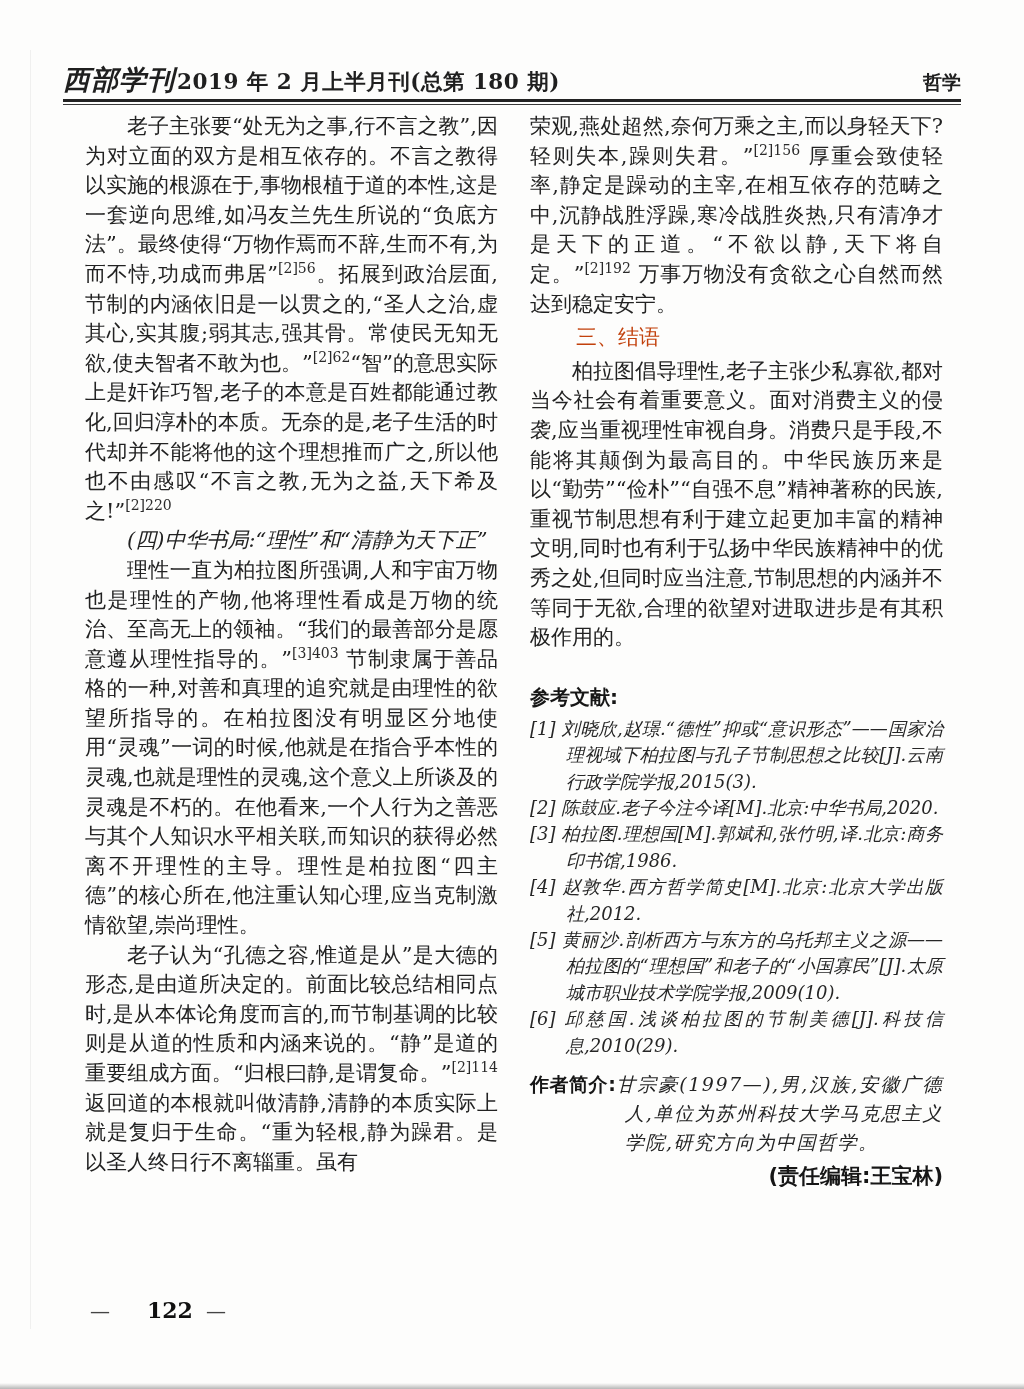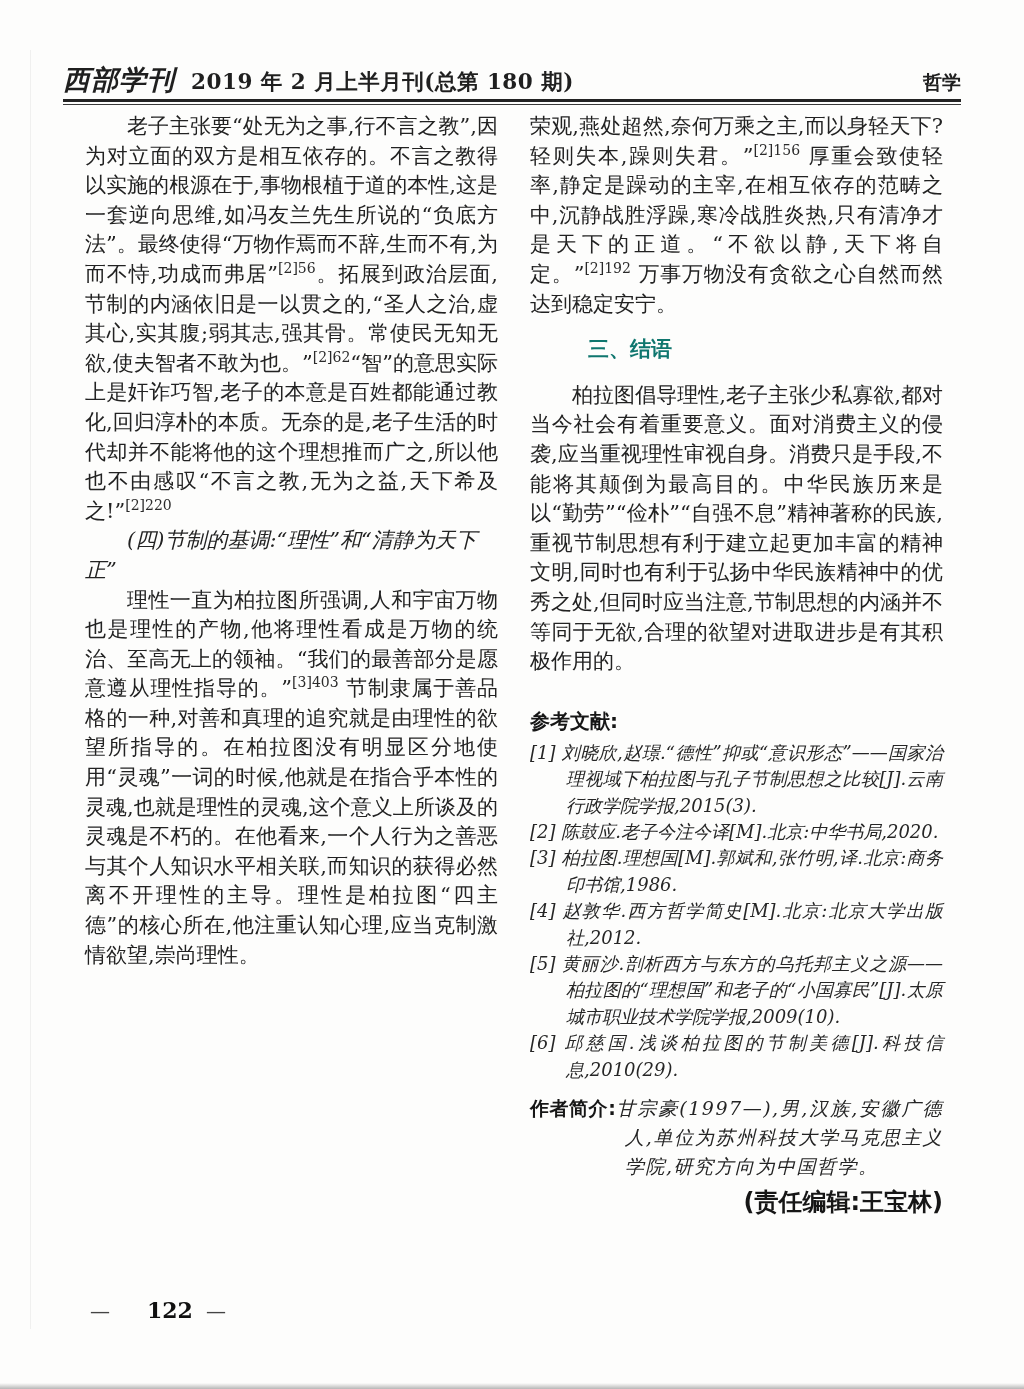--- a/index.html
+++ b/index.html
@@ -9,21 +9,21 @@
     color:#1f1f1f;
     font-family:"DejaVu Serif","Liberation Serif",serif;
   }
   
   .page-header {
     position:absolute; left:63px; top:62px; width:898px;
     display:flex; justify-content:space-between; align-items:baseline;
   }
   .journal-logo {
     font-weight:bold; font-style:italic; font-size:27px;
-    letter-spacing:1px; margin-right:16px;
+    letter-spacing:1px; margin-right:2px;
   }
   .issue-info { font-weight:bold; font-size:21.5px; letter-spacing:0.5px; }
   .section-label { font-weight:bold; font-size:19px; }
   .header-rule {
     position:absolute; left:63px; top:99px; width:898px; height:2px;
     border-top:3px solid #232323; border-bottom:1.2px solid #3a3a3a;
   }
   
   .columns {
     position:absolute; left:85px; top:112px; width:858px;
@@ -37,23 +37,23 @@
   .indent { text-indent:2em; }
   sup.cite {
     font-size:14px; line-height:0; letter-spacing:0;
     font-style:normal; color:#2a2a2a;
   }
   .subheading {
     margin:0; font-size:21px; line-height:29.6px;
     font-style:italic; text-indent:2em; color:#222;
   }
   .heading-bold {
-    margin:16px; font-size:21px; line-height:29.6px; text-indent:2em;
-    font-weight:bold; font-style:normal;
-    font-family:"DejaVu Sans","Liberation Sans",sans-serif; color:#0f766e;
+    margin:4px; font-size:21px; line-height:29.6px; text-indent:2em;
+    font-weight:normal; font-style:normal;
+    font-family:"DejaVu Sans","Liberation Sans",sans-serif; color:#c2410c;
   }
   
   .refs-title {
     margin:31px 0 5px 0; font-size:20px; font-weight:bold;
     font-family:"DejaVu Sans","Liberation Sans",sans-serif; color:#161616;
   }
   .ref {
     margin:0; font-size:18px; line-height:26.4px;
     font-style:italic; text-align:justify;
     padding-left:2em; text-indent:-2em; color:#262626;
@@ -62,21 +62,21 @@
   .bio {
     margin-top:11px; font-size:19px; line-height:29px;
     padding-left:5em; text-indent:-5em; text-align:justify;
   }
   .bio-label {
     font-weight:bold; font-style:normal;
     font-family:"DejaVu Sans","Liberation Sans",sans-serif; color:#161616;
   }
   .bio-text { font-style:italic; letter-spacing:1.5px; color:#242424; }
   .editor {
-    margin:5px 0 0 0; text-align:right; font-size:24px; font-weight:bold;
+    margin:5px 0 0 0; text-align:right; font-size:21px; font-weight:bold;
     font-family:"DejaVu Sans","Liberation Sans",sans-serif; color:#161616;
   }
   
   .page-footer {
     position:absolute; left:90px; top:1297px;
     display:flex; align-items:baseline; gap:13px;
     font-size:20px; color:#444;
   }
   .pagenum { font-weight:bold; font-size:22px; color:#101010;margin-left:24px; }
   
@@ -99,22 +99,23 @@
       <span class="journal-logo">西部学刊</span><span class="issue-info">2019 年 2 月上半月刊(总第 180 期)</span>
     </div>
     <span class="section-label">哲学</span>
   </header>
   <div class="header-rule"></div>
 
   <main class="columns">
 
     <div class="col">
       <p class="para indent">老子主张要“处无为之事,行不言之教”,因为对立面的双方是相互依存的。不言之教得以实施的根源在于,事物根植于道的本性,这是一套逆向思维,如冯友兰先生所说的“负底方法”。最终使得“万物作焉而不辞,生而不有,为而不恃,功成而弗居”<sup class="cite">[2]56</sup>。拓展到政治层面,节制的内涵依旧是一以贯之的,“圣人之治,虚其心,实其腹;弱其志,强其骨。常使民无知无欲,使夫智者不敢为也。”<sup class="cite">[2]62</sup>“智”的意思实际上是奸诈巧智,老子的本意是百姓都能通过教化,回归淳朴的本质。无奈的是,老子生活的时代却并不能将他的这个理想推而广之,所以他也不由感叹“不言之教,无为之益,天下希及之!”<sup class="cite">[2]220</sup></p>
-      <p class="subheading">(四)节制的基调:“理性”和“清静为天下正”</p>
+      <p class="subheading">(四)中华书局:“理性”和“清静为天下正”</p>
       <p class="para indent">理性一直为柏拉图所强调,人和宇宙万物也是理性的产物,他将理性看成是万物的统治、至高无上的领袖。“我们的最善部分是愿意遵从理性指导的。”<sup class="cite">[3]403</sup> 节制隶属于善品格的一种,对善和真理的追究就是由理性的欲望所指导的。在柏拉图没有明显区分地使用“灵魂”一词的时候,他就是在指合乎本性的灵魂,也就是理性的灵魂,这个意义上所谈及的灵魂是不朽的。在他看来,一个人行为之善恶与其个人知识水平相关联,而知识的获得必然离不开理性的主导。理性是柏拉图“四主德”的核心所在,他注重认知心理,应当克制激情欲望,崇尚理性。</p>
+      <p class="para indent">老子认为“孔德之容,惟道是从”是大德的形态,是由道所决定的。前面比较总结相同点时,是从本体论角度而言的,而节制基调的比较则是从道的性质和内涵来说的。“静”是道的重要组成方面。“归根曰静,是谓复命。”<sup class="cite">[2]114</sup> 返回道的本根就叫做清静,清静的本质实际上就是复归于生命。“重为轻根,静为躁君。是以圣人终日行不离辎重。虽有</p>
     </div>
 
     <div class="col">
       <p class="para">荣观,燕处超然,奈何万乘之主,而以身轻天下? 轻则失本,躁则失君。”<sup class="cite">[2]156</sup> 厚重会致使轻率,静定是躁动的主宰,在相互依存的范畴之中,沉静战胜浮躁,寒冷战胜炎热,只有清净才是天下的正道。“不欲以静,天下将自定。”<sup class="cite">[2]192</sup> 万事万物没有贪欲之心自然而然达到稳定安宁。</p>
       <p class="heading-bold">三、结语</p>
       <p class="para indent">柏拉图倡导理性,老子主张少私寡欲,都对当今社会有着重要意义。面对消费主义的侵袭,应当重视理性审视自身。消费只是手段,不能将其颠倒为最高目的。中华民族历来是以“勤劳”“俭朴”“自强不息”精神著称的民族,重视节制思想有利于建立起更加丰富的精神文明,同时也有利于弘扬中华民族精神中的优秀之处,但同时应当注意,节制思想的内涵并不等同于无欲,合理的欲望对进取进步是有其积极作用的。</p>
 
       <h3 class="refs-title">参考文献:</h3>
       <p class="ref">[1] 刘晓欣,赵璟.“德性”抑或“意识形态”——国家治理视域下柏拉图与孔子节制思想之比较[J].云南行政学院学报,2015(3).</p>
       <p class="ref">[2] 陈鼓应.老子今注今译[M].北京:中华书局,2020.</p>

